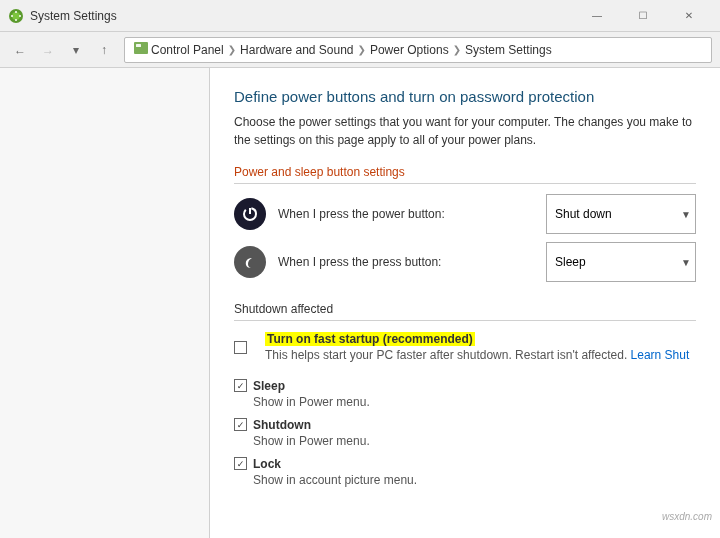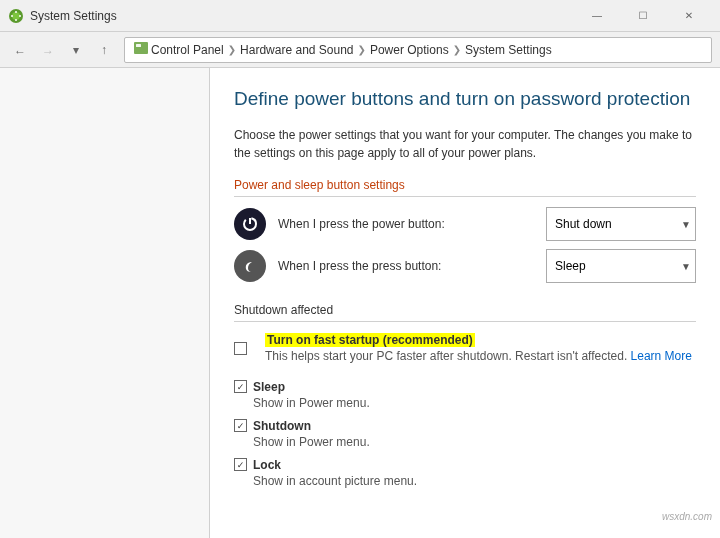--- a/index.html
+++ b/index.html
@@ -111,24 +111,24 @@
     }
 
     .main-panel {
       flex: 1;
       background: white;
       padding: 20px 24px;
       overflow-y: auto;
     }
 
     .page-title {
-      font-size: 19px;
+      font-size: 15px;
       color: #1a5276;
       font-weight: 400;
-      margin-bottom: 16px;
+      margin-bottom: 8px;
     }
 
     .page-description {
       font-size: 12px;
       color: #333;
       line-height: 1.5;
       margin-bottom: 16px;
       max-width: 480px;
     }
 
@@ -164,21 +164,21 @@
     .power-icon-circle.sleep { background: #555; }
 
     .button-label {
       flex: 1;
       font-size: 12px;
       color: #333;
     }
 
     .dropdown-select {
       width: 150px;
-      height: 34px;
+      height: 40px;
       border: 1px solid #ababab;
       background: white;
       font-size: 12px;
       padding: 0 4px;
       cursor: pointer;
       display: flex;
       align-items: center;
       justify-content: space-between;
       position: relative;
     }
@@ -376,21 +376,21 @@
     <div class="shutdown-section">
       <div class="shutdown-section-header">Shutdown affected</div>
 
       <div class="checkbox-row">
         <div class="checkbox unchecked"></div>
         <div class="checkbox-text-block">
           <span class="checkbox-title">
             <span class="fast-startup-highlight">Turn on fast startup (recommended)</span>
           </span>
           <div class="checkbox-desc">
-            This helps start your PC faster after shutdown. Restart isn't affected. <a class="learn-more" href="#">Learn More</a>
+            This helps start your PC faster after shutdown. Restart isn't affected. <a class="learn-more" href="#">Learn Shut</a>
           </div>
         </div>
       </div>
 
       <div class="sub-checkbox-row">
         <div class="checkbox checked"></div>
         <div class="checkbox-text-block">
           <span class="checkbox-title">Sleep</span>
           <div class="checkbox-desc">Show in Power menu.</div>
         </div>

